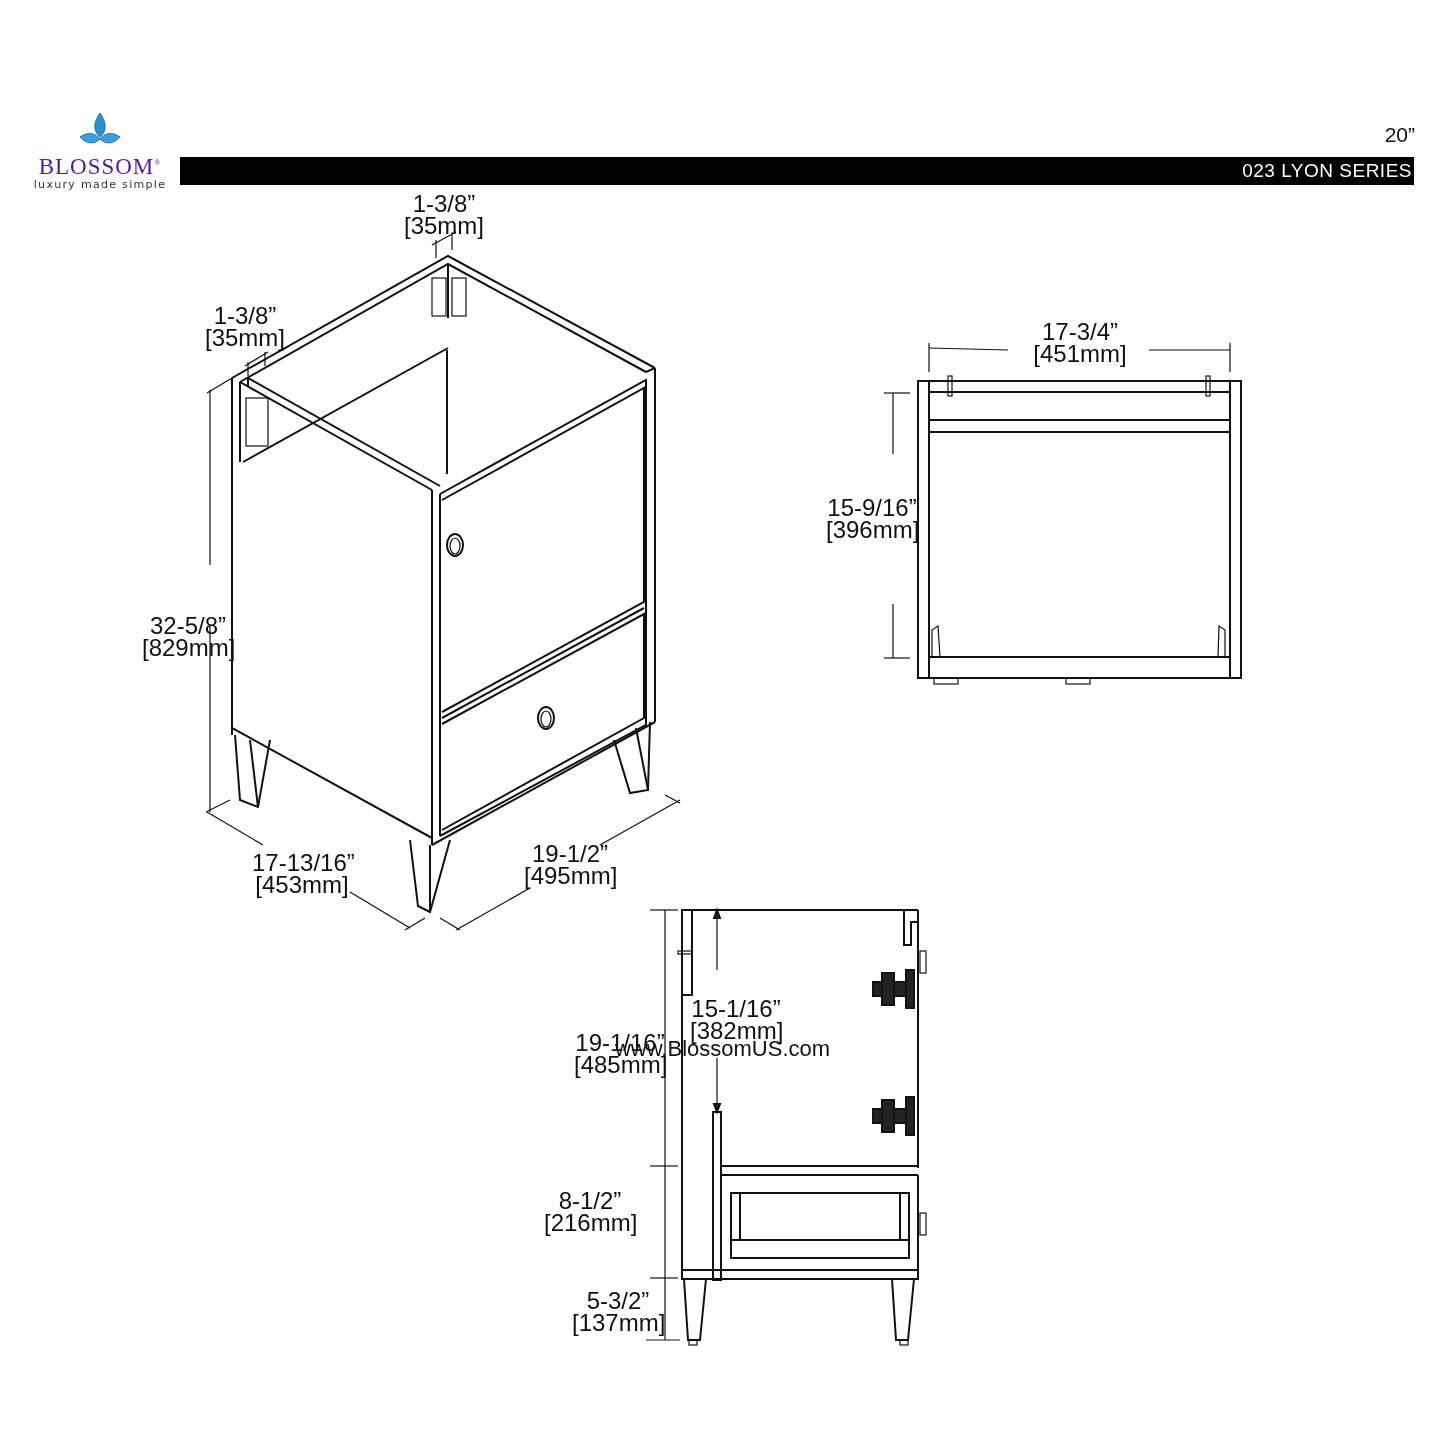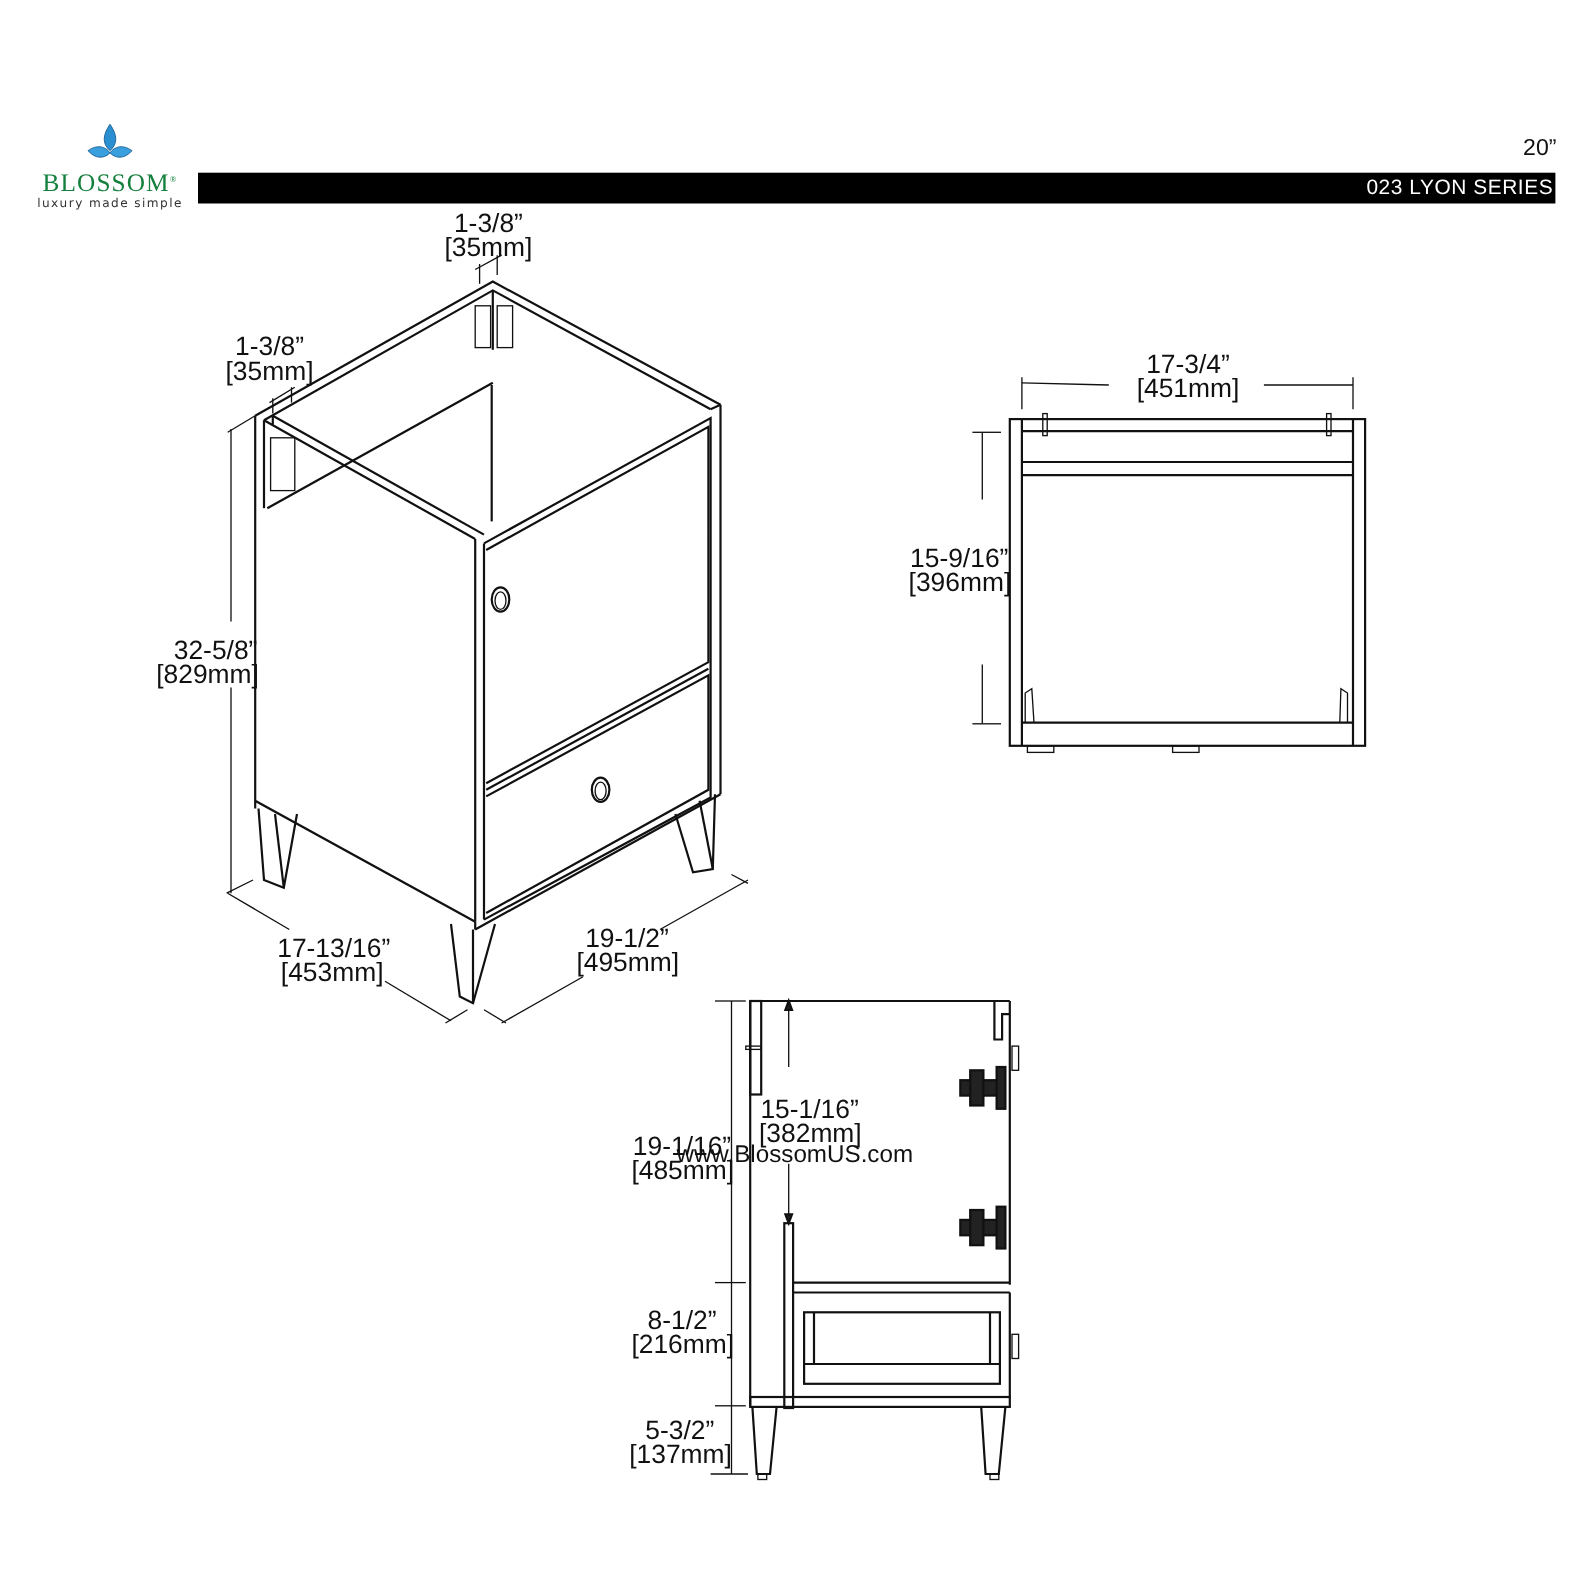--- a/index.html
+++ b/index.html
@@ -1,21 +1,21 @@
 <!DOCTYPE html>
 <html><head>
 <meta charset="utf-8">
 <style>
   html, body { margin: 0; padding: 0; background: #ffffff; }
   body { width: 1445px; height: 1445px; position: relative; overflow: hidden;
          font-family: "Liberation Sans", sans-serif; color: #111; }
   .abs { position: absolute; margin-top: 23px; }
   .logo { left: 30px; top: 88px; width: 140px; text-align: center; }
   .logo-mark { display: block; margin: 0 auto; }
-  .logo-name { font-family: "Liberation Serif", serif; font-size: 23px; letter-spacing: 1px; color: #15803d; line-height: 24px; margin-top: 0px; }
+  .logo-name { font-family: "Liberation Serif", serif; font-size: 23px; letter-spacing: 1px; color: #4c1d95; line-height: 24px; margin-top: 0px; }
   .logo-name sup { font-size: 8px; }
   .logo-tag { font-family: "DejaVu Sans", sans-serif; font-size: 11px; letter-spacing: 1.3px; color: #333; line-height: 12px; }
   .size-label { right: 30px; top: 100px; font-size: 21px; color: #111; }
   .header-bar { left: 180px; top: 134px; width: 1234px; height: 28px; background: #000; text-decoration: underline; }
   .series-label { position: absolute; right: 2px; top: 3px; color: #fff; font-size: 19px; letter-spacing: 0.5px; }
   .dim { position: absolute; text-align: center; font-size: 24px; line-height: 22px; color: #111; white-space: nowrap; }
   .footer-url { left: 0; width: 1445px; top: 1036px; }
   svg.draw { position: absolute; left: 0; top: 0; }
   svg.draw line, svg.draw polyline, svg.draw polygon, svg.draw rect, svg.draw path, svg.draw circle, svg.draw ellipse {
     stroke: #111; stroke-width: 2; fill: none; }
@@ -180,21 +180,21 @@
 </svg>
 
 <div class="dim" style="left:404px; top:193px; width:80px;" data-name="dim-top-rail-back">
   <div data-name="dim-inch">1-3/8”</div>
   <div data-name="dim-mm">[35mm]</div>
 </div>
 <div class="dim" style="left:205px; top:305px; width:80px;" data-name="dim-top-rail-side">
   <div data-name="dim-inch">1-3/8”</div>
   <div data-name="dim-mm">[35mm]</div>
 </div>
-<div class="dim" style="left:142px; top:581px; width:92px;text-align:right;" data-name="dim-overall-height">
+<div class="dim" style="left:142px; top:615px; width:92px;" data-name="dim-overall-height">
   <div data-name="dim-inch">32-5/8”</div>
   <div data-name="dim-mm">[829mm]</div>
 </div>
 <div class="dim" style="left:252px; top:852px; width:100px;" data-name="dim-overall-depth">
   <div data-name="dim-inch">17-13/16”</div>
   <div data-name="dim-mm">[453mm]</div>
 </div>
 <div class="dim" style="left:524px; top:843px; width:92px;" data-name="dim-overall-width">
   <div data-name="dim-inch">19-1/2”</div>
   <div data-name="dim-mm">[495mm]</div>
@@ -210,21 +210,21 @@
 </div>
 
 <div class="dim" style="left:574px; top:1032px; width:92px;" data-name="dim-cabinet-upper">
   <div data-name="dim-inch">19-1/16”</div>
   <div data-name="dim-mm">[485mm]</div>
 </div>
 <div class="dim" style="left:690px; top:998px; width:92px;" data-name="dim-interior-clearance">
   <div data-name="dim-inch">15-1/16”</div>
   <div data-name="dim-mm">[382mm]</div>
 </div>
-<div class="dim" style="left:574px; top:1190px; width:92px;" data-name="dim-drawer-height">
+<div class="dim" style="left:544px; top:1190px; width:92px;" data-name="dim-drawer-height">
   <div data-name="dim-inch">8-1/2”</div>
   <div data-name="dim-mm">[216mm]</div>
 </div>
 <div class="dim" style="left:572px; top:1290px; width:92px;" data-name="dim-leg-height">
   <div data-name="dim-inch">5-3/2”</div>
   <div data-name="dim-mm">[137mm]</div>
 </div>
 
 <div class="dim footer-url" style="font-size: 22px; top: 1038px;" data-name="footer-url">www.BlossomUS.com</div>
 

